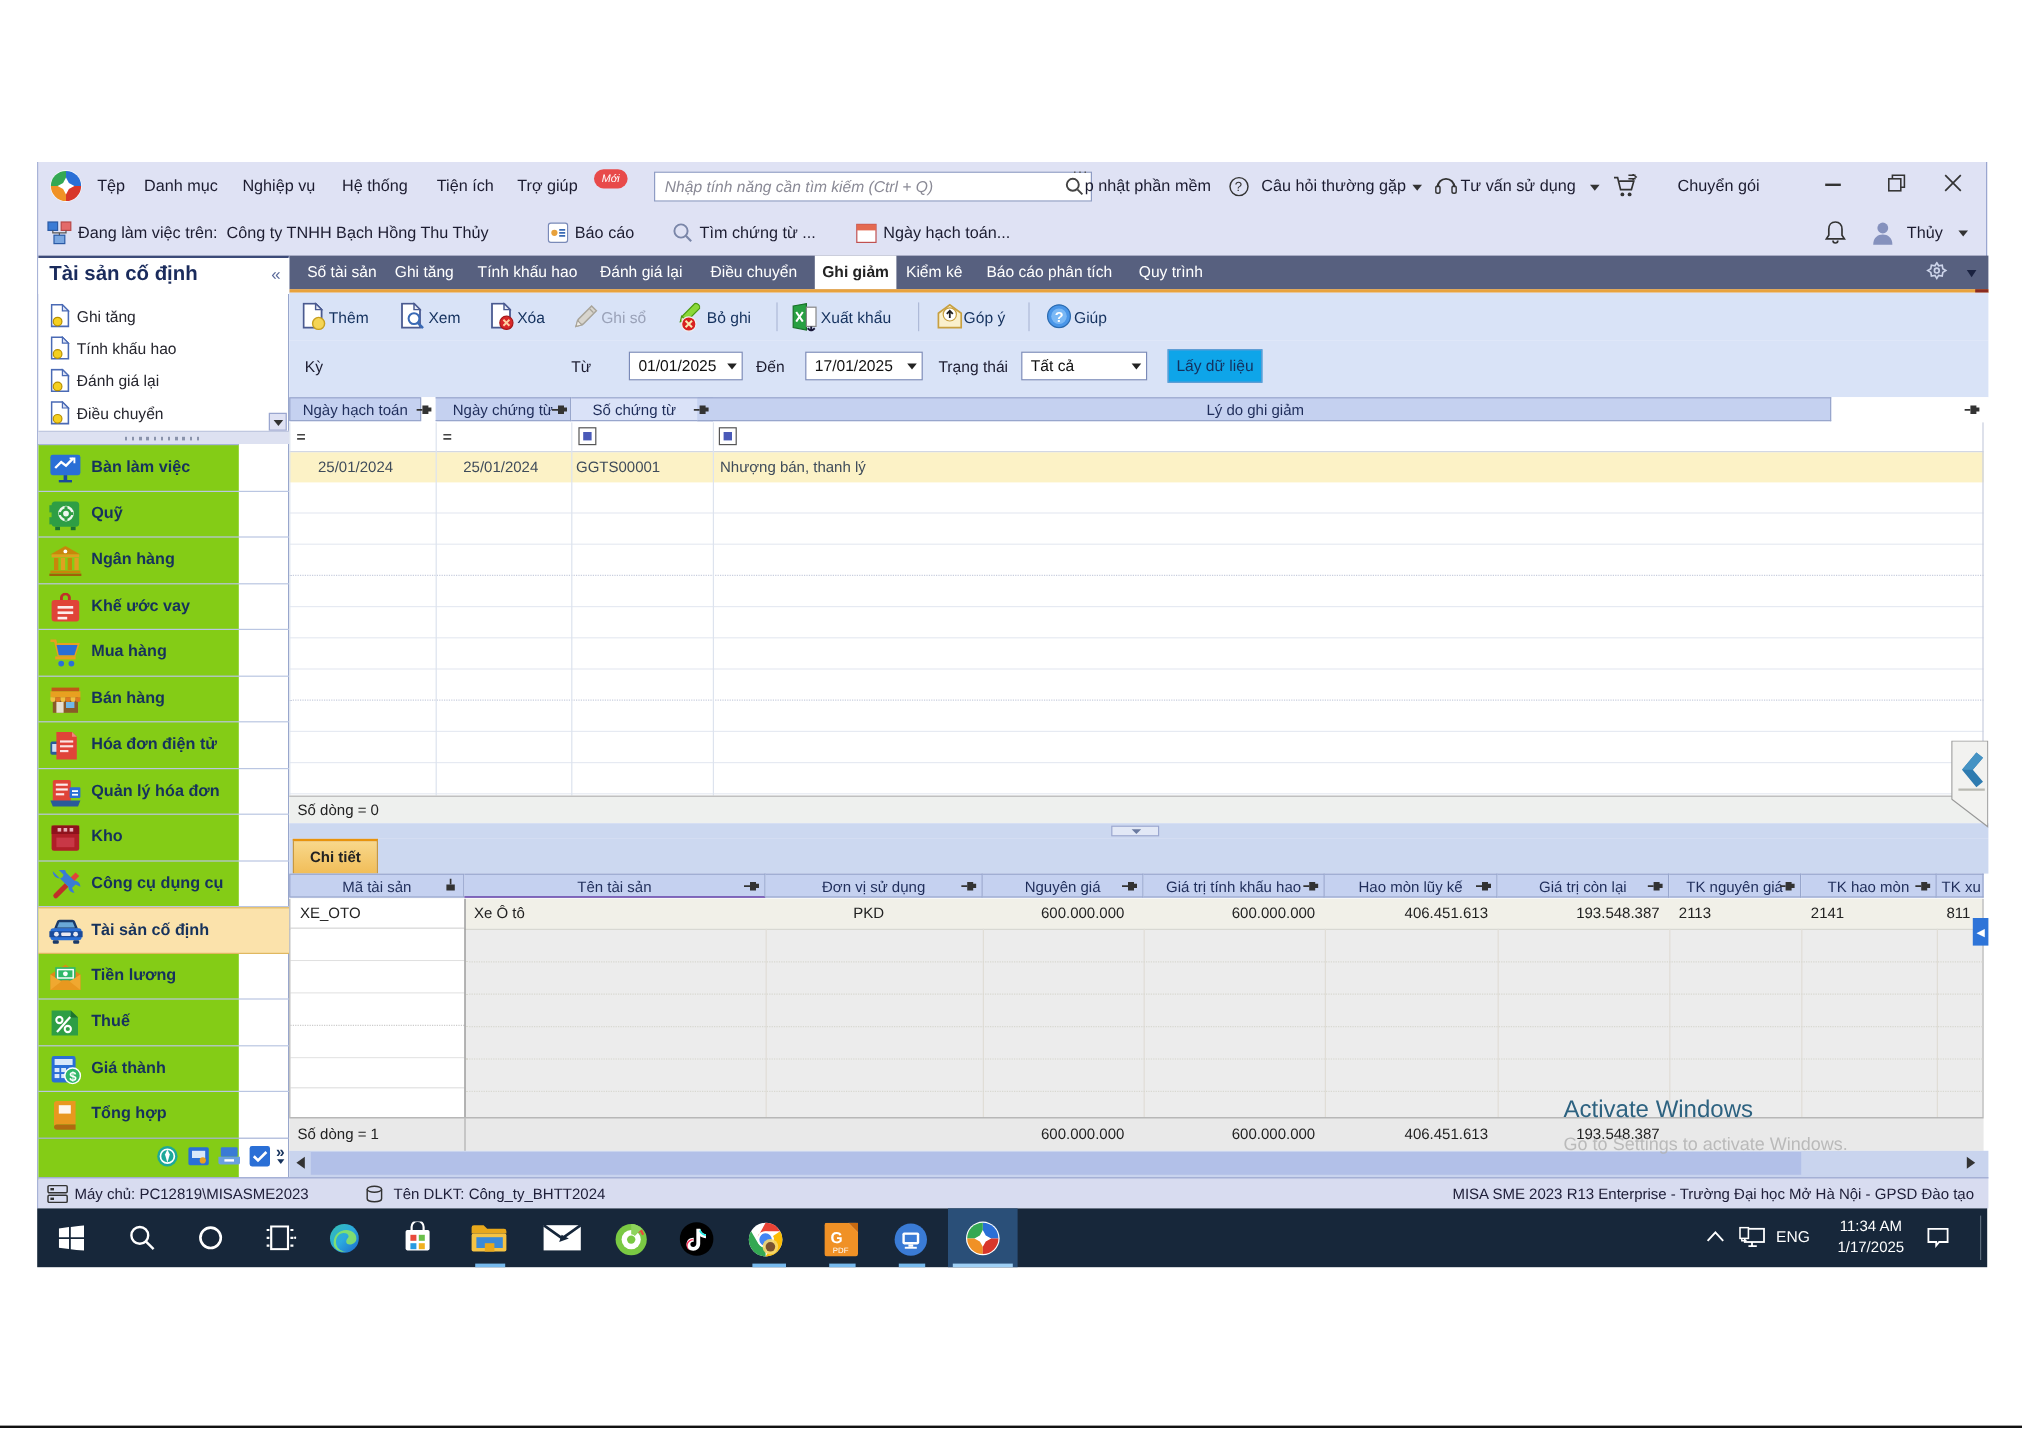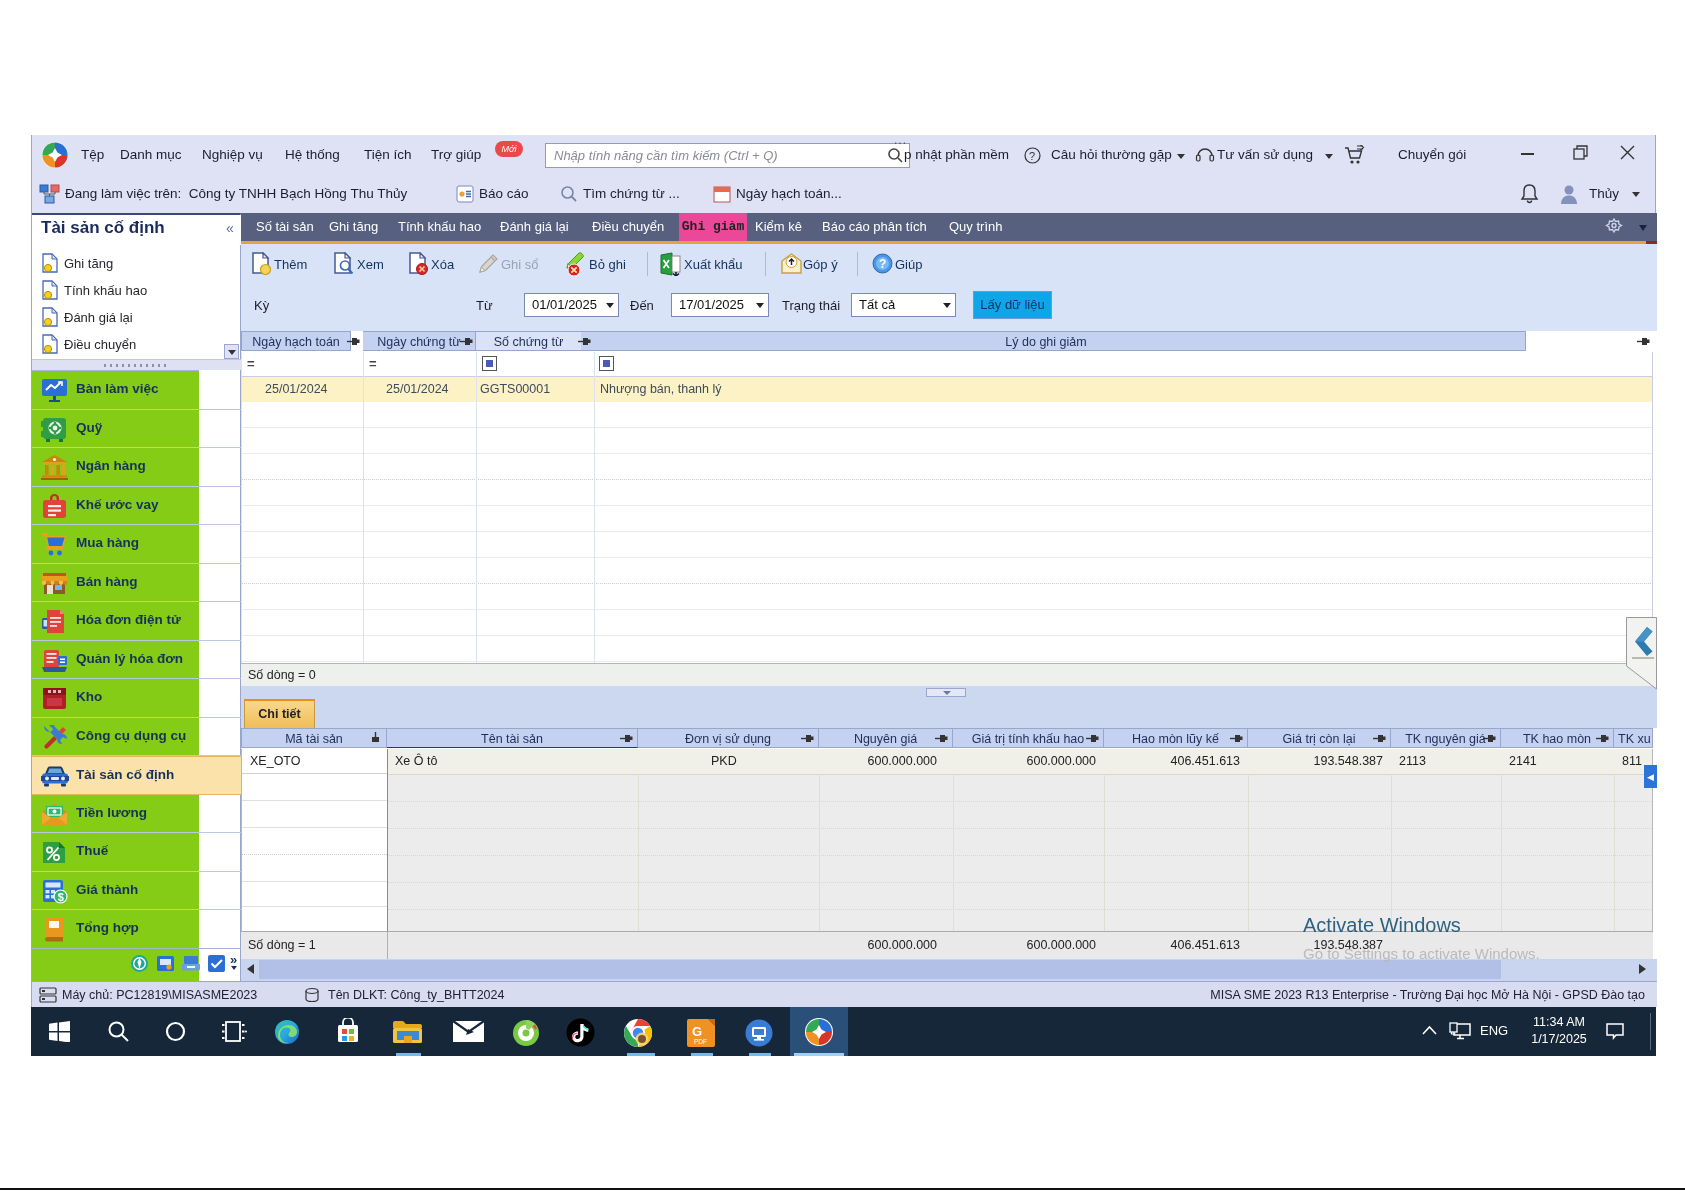--- a/index.html
+++ b/index.html
@@ -124,21 +124,21 @@
     <div class="abs" style="left:1557px;top:11px;">Thủy</div>
     <div class="abs" style="left:1600px;top:17px;width:0;height:0;border-left:4px solid transparent;border-right:4px solid transparent;border-top:5px solid #333;"></div>
   </div>
 
   <div class="tabbar">
     <div class="tab" style="left:15px;">Số tài sản</div>
     <div class="tab" style="left:88px;">Ghi tăng</div>
     <div class="tab" style="left:157px;">Tính khấu hao</div>
     <div class="tab" style="left:259px;">Đánh giá lại</div>
     <div class="tab" style="left:351px;">Điều chuyển</div>
-    <div class="tab" style="left:438px;width:68px;background:#ec4899;color:#222;font-weight:bold;text-align:center;font-family:Liberation Mono, monospace;">Ghi giảm</div>
+    <div class="tab" style="left:438px;width:68px;background:#ffffff;color:#222;font-weight:bold;text-align:center;">Ghi giảm</div>
     <div class="tab" style="left:514px;">Kiểm kê</div>
     <div class="tab" style="left:581px;">Báo cáo phân tích</div>
     <div class="tab" style="left:708px;">Quy trình</div>
     <svg class="abs" style="left:1364px;top:5px;" width="18" height="18" viewBox="0 0 18 18">
         <path d="M9 1 l1.5 2.5 3-.5 .5 3 2.5 1.5 -2.5 1.5 -.5 3 -3-.5 L9 14 l-1.5-2.5 -3 .5 -.5-3 L1.5 7.5 4 6 l.5-3 3 .5z" fill="none" stroke="#cdd4ea" stroke-width="1.4"></path>
         <circle cx="9" cy="7.5" r="2" fill="none" stroke="#cdd4ea" stroke-width="1.4"></circle>
       </svg>
     <div class="abs" style="left:1398px;top:12px;width:0;height:0;border-left:4.5px solid transparent;border-right:4.5px solid transparent;border-top:6px solid #1a2240;"></div>
   </div>
   <div class="orangeline"></div>

